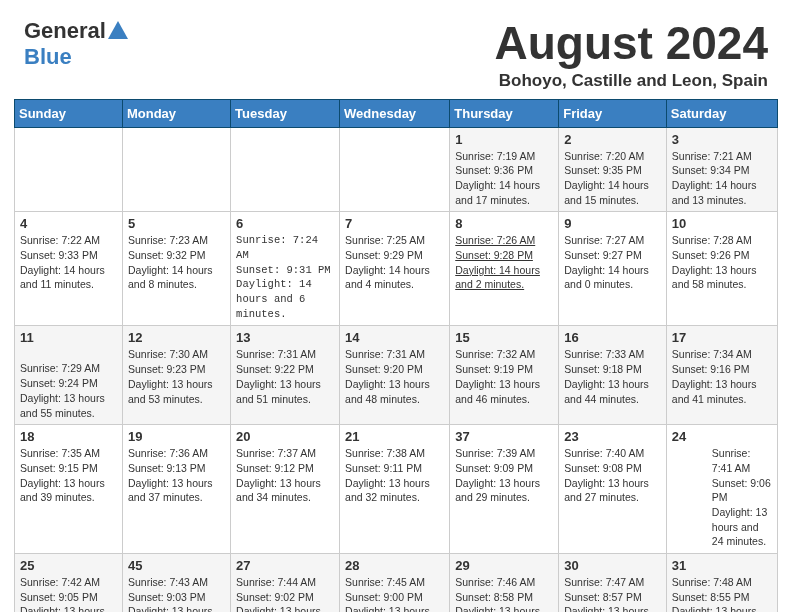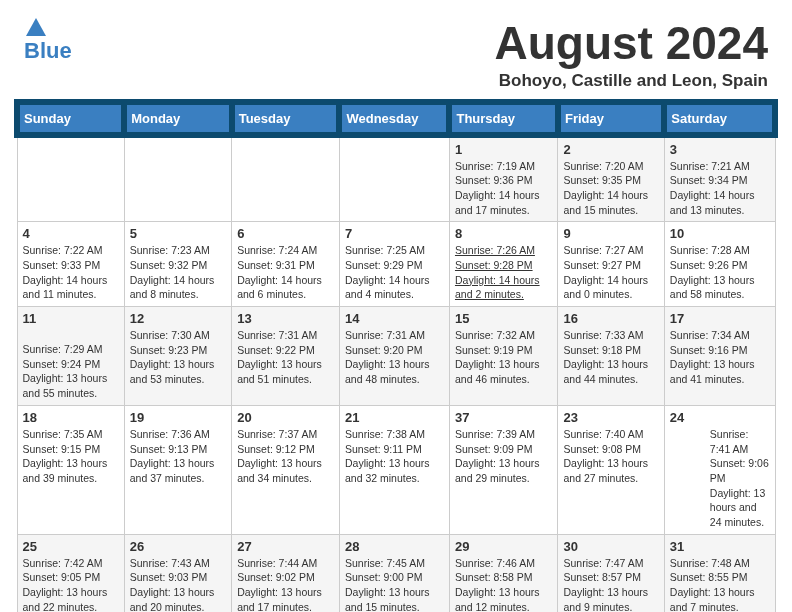--- a/index.html
+++ b/index.html
@@ -66,21 +66,21 @@
       width: 100%;
       border-collapse: collapse;
     }
     thead tr th {
       background: #3a7fc1;
       color: #fff;
       font-size: 13px;
       font-weight: bold;
       padding: 6px 4px;
       text-align: left;
-      border: 6px solid #0c4a6e;
+      border: 1px solid #0c4a6e;
     }
     tbody tr td {
       border: 1px solid #ccc;
       vertical-align: top;
       padding: 4px 5px;
       width: 113px;
       min-height: 80px;
       background: #fff;
       font-size: 11px;
       color: #333;
@@ -111,20 +111,21 @@
       font-size: 16px;
       color: #333;
     }
   </style>
 </head>
 <body>
 
 <div class="header">
   <div class="logo">
     <div class="logo-text">
+      <span class="logo-general">General</span>
       <div class="logo-triangle"></div>
     </div>
     <span class="logo-blue">Blue</span>
   </div>
   <div class="title-block">
     <div class="title-month">August 2024</div>
     <div class="title-location">Bohoyo, Castille and Leon, Spain</div>
   </div>
 </div>
 
@@ -174,21 +175,21 @@
 Daylight: 14 hours and 11 minutes.</div>
           </td>
           <td>
             <span class="day-num">5</span>
             <div class="day-info" style="white-space: pre-line;">Sunrise: 7:23 AM
 Sunset: 9:32 PM
 Daylight: 14 hours and 8 minutes.</div>
           </td>
           <td>
             <span class="day-num">6</span>
-            <div class="day-info" style="white-space: pre-line;">Sunrise: 7:24 AM
+            <div class="day-info" style="white-space: pre-line; font-family: Liberation Mono, monospace;">Sunrise: 7:24 AM
 Sunset: 9:31 PM
 Daylight: 14 hours and 6 minutes.</div>
           </td>
           <td>
             <span class="day-num">7</span>
             <div class="day-info" style="white-space: pre-line;">Sunrise: 7:25 AM
 Sunset: 9:29 PM
 Daylight: 14 hours and 4 minutes.</div>
           </td>
           <td>
@@ -299,21 +300,21 @@
           </td>
         </tr>
         <tr>
           <td>
             <span class="day-num">25</span>
             <div class="day-info" style="white-space: pre-line;">Sunrise: 7:42 AM
 Sunset: 9:05 PM
 Daylight: 13 hours and 22 minutes.</div>
           </td>
           <td>
-            <span class="day-num">26</span>
+            <span class="day-num">45</span>
             <div class="day-info" style="white-space: pre-line;">Sunrise: 7:43 AM
 Sunset: 9:03 PM
 Daylight: 13 hours and 20 minutes.</div>
           </td>
           <td>
             <span class="day-num">27</span>
             <div class="day-info" style="white-space: pre-line;">Sunrise: 7:44 AM
 Sunset: 9:02 PM
 Daylight: 13 hours and 17 minutes.</div>
           </td>

